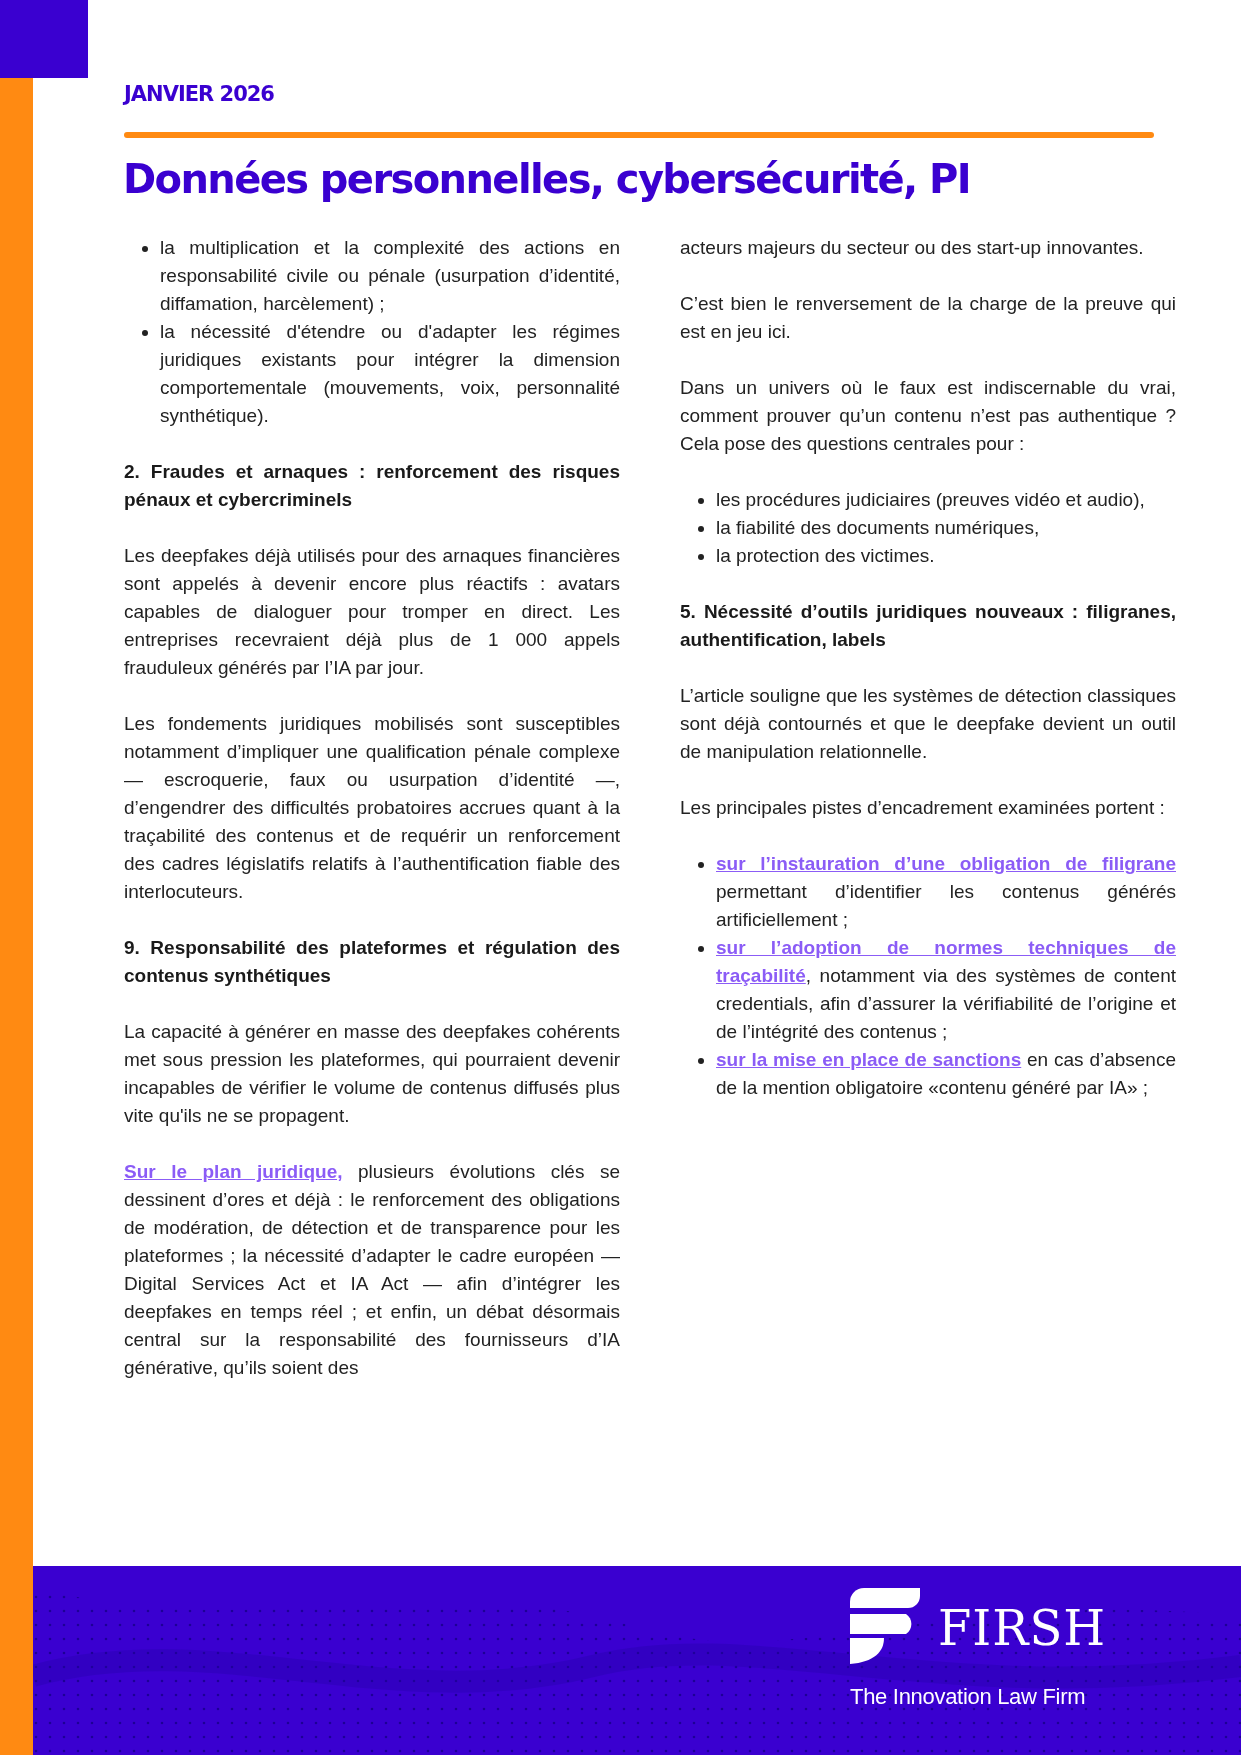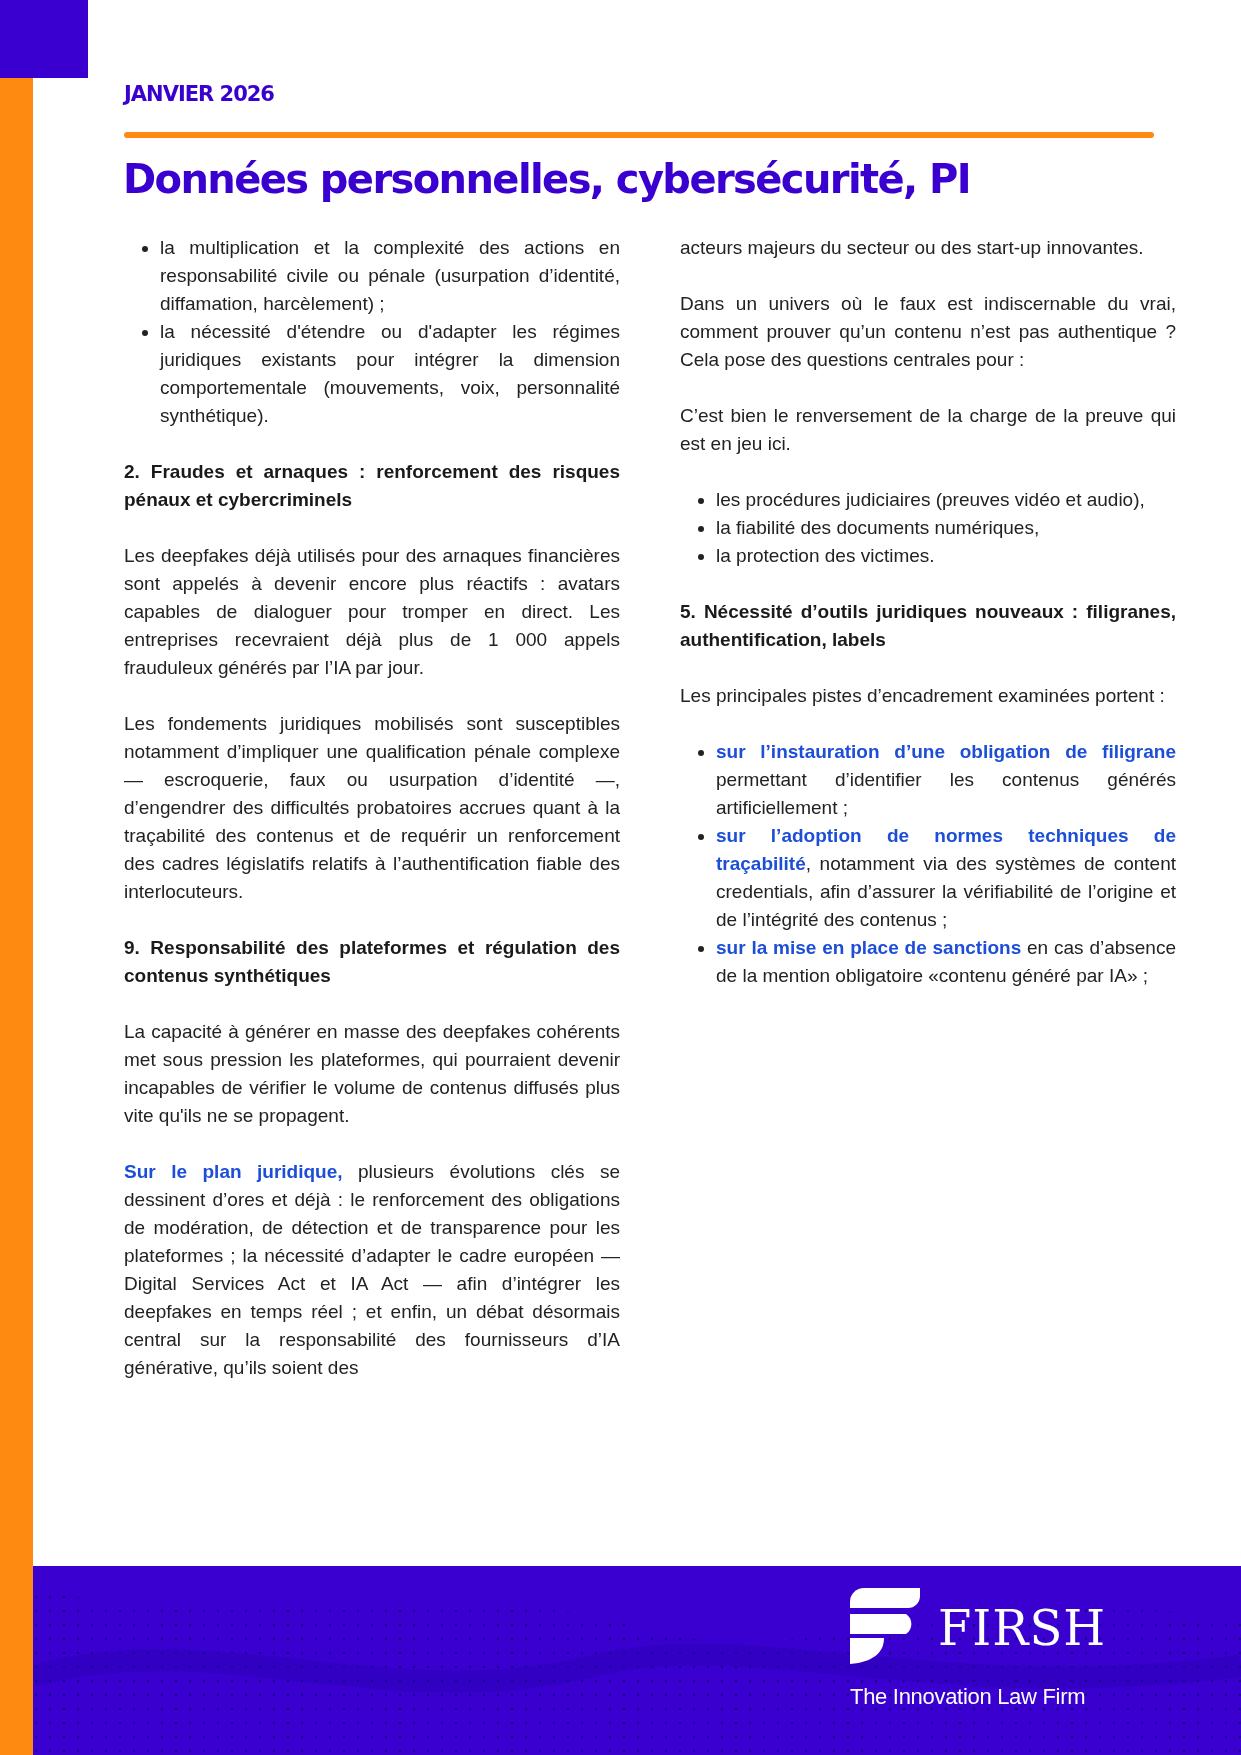--- a/index.html
+++ b/index.html
@@ -26,21 +26,21 @@
 
   .col { position: absolute; top: 234px; width: 496px; font-size: 19px; line-height: 28px; text-align: justify; color: #222; }
   .col-left { left: 124px; }
   .col-right { left: 680px; }
   .col p { margin: 0 0 28px 0; }
   .col h3 { margin: 0 0 28px 0; font-size: 19px; line-height: 28px; font-weight: bold; color: #1a1a1a; }
   .col ul { margin: 0 0 28px 0; padding-left: 36px; }
   .col li { margin: 0; padding-left: 0; }
   .col p.noend { margin-bottom: 0; }
   .col ul.tight { margin-bottom: 28px; }
-  b { font-weight: bold; color: #1d4ed8; }
+  b { font-weight: bold; color: #8b5cf6; text-decoration: underline; }
 
   .footer-band {
     position: absolute; left: 33px; top: 1566px; width: 1208px; height: 189px;
     background-color: #3a00d0; overflow: hidden;
   }
   .footer-band svg.dots { position: absolute; left: 0; top: 0; }
   .logo { position: absolute; left: 850px; top: 1588px; width: 270px; height: 130px; }
   .logo-mark { position: absolute; left: 0; top: 0; width: 70px; height: 76px; }
   .logo-word {
     position: absolute; left: 88px; top: 14px;
@@ -70,28 +70,29 @@
   <h3>2. Fraudes et arnaques : renforcement des risques pénaux et cybercriminels</h3>
   <p>Les deepfakes déjà utilisés pour des arnaques financières sont appelés à devenir encore plus réactifs : avatars capables de dialoguer pour tromper en direct. Les entreprises recevraient déjà plus de 1 000 appels frauduleux générés par l’IA par jour.</p>
   <p>Les fondements juridiques mobilisés sont susceptibles notamment d’impliquer une qualification pénale complexe — escroquerie, faux ou usurpation d’identité —, d’engendrer des difficultés probatoires accrues quant à la traçabilité des contenus et de requérir un renforcement des cadres législatifs relatifs à l’authentification fiable des interlocuteurs.</p>
   <h3>9. Responsabilité des plateformes et régulation des contenus synthétiques</h3>
   <p>La capacité à générer en masse des deepfakes cohérents met sous pression les plateformes, qui pourraient devenir incapables de vérifier le volume de contenus diffusés plus vite qu'ils ne se propagent.</p>
   <p class="noend" style="text-align: justify; text-align-last: left;"><b>Sur le plan juridique,</b><span> plusieurs évolutions clés se dessinent d’ores et déjà : le renforcement des obligations de modération, de détection et de transparence pour les plateformes ; la nécessité d’adapter le cadre européen — Digital Services Act et IA Act — afin d’intégrer les deepfakes en temps réel ; et enfin, un débat désormais central sur la responsabilité des fournisseurs d’IA générative, qu’ils soient des</span></p>
 </div>
 
 <div class="col col-right">
   <p>acteurs majeurs du secteur ou des start-up innovantes.</p>
+  <p>C’est bien le renversement de la charge de la preuve qui est en jeu ici.</p>
   <p>Dans un univers où le faux est indiscernable du vrai, comment prouver qu’un contenu n’est pas authentique ? Cela pose des questions centrales pour :</p>
-  <p>C’est bien le renversement de la charge de la preuve qui est en jeu ici.</p>
   <ul class="tight">
     <li>les procédures judiciaires (preuves vidéo et audio),</li>
     <li>la fiabilité des documents numériques,</li>
     <li>la protection des victimes.</li>
   </ul>
   <h3>5. Nécessité d’outils juridiques nouveaux : filigranes, authentification, labels</h3>
+  <p>L’article souligne que les systèmes de détection classiques sont déjà contournés et que le deepfake devient un outil de manipulation relationnelle.</p>
   <p>Les principales pistes d’encadrement examinées portent :</p>
   <ul>
     <li><b>sur l’instauration d’une obligation de filigrane</b><span> permettant d’identifier les contenus générés artificiellement ;</span></li>
     <li><b>sur l’adoption de normes techniques de traçabilité</b><span>, notamment via des systèmes de content credentials, afin d’assurer la vérifiabilité de l’origine et de l’intégrité des contenus ;</span></li>
     <li><b>sur la mise en place de sanctions</b><span> en cas d’absence de la mention obligatoire «contenu généré par IA» ;</span></li>
   </ul>
 </div>
 
 <div class="footer-band">
   <svg class="dots" width="1208" height="189">

